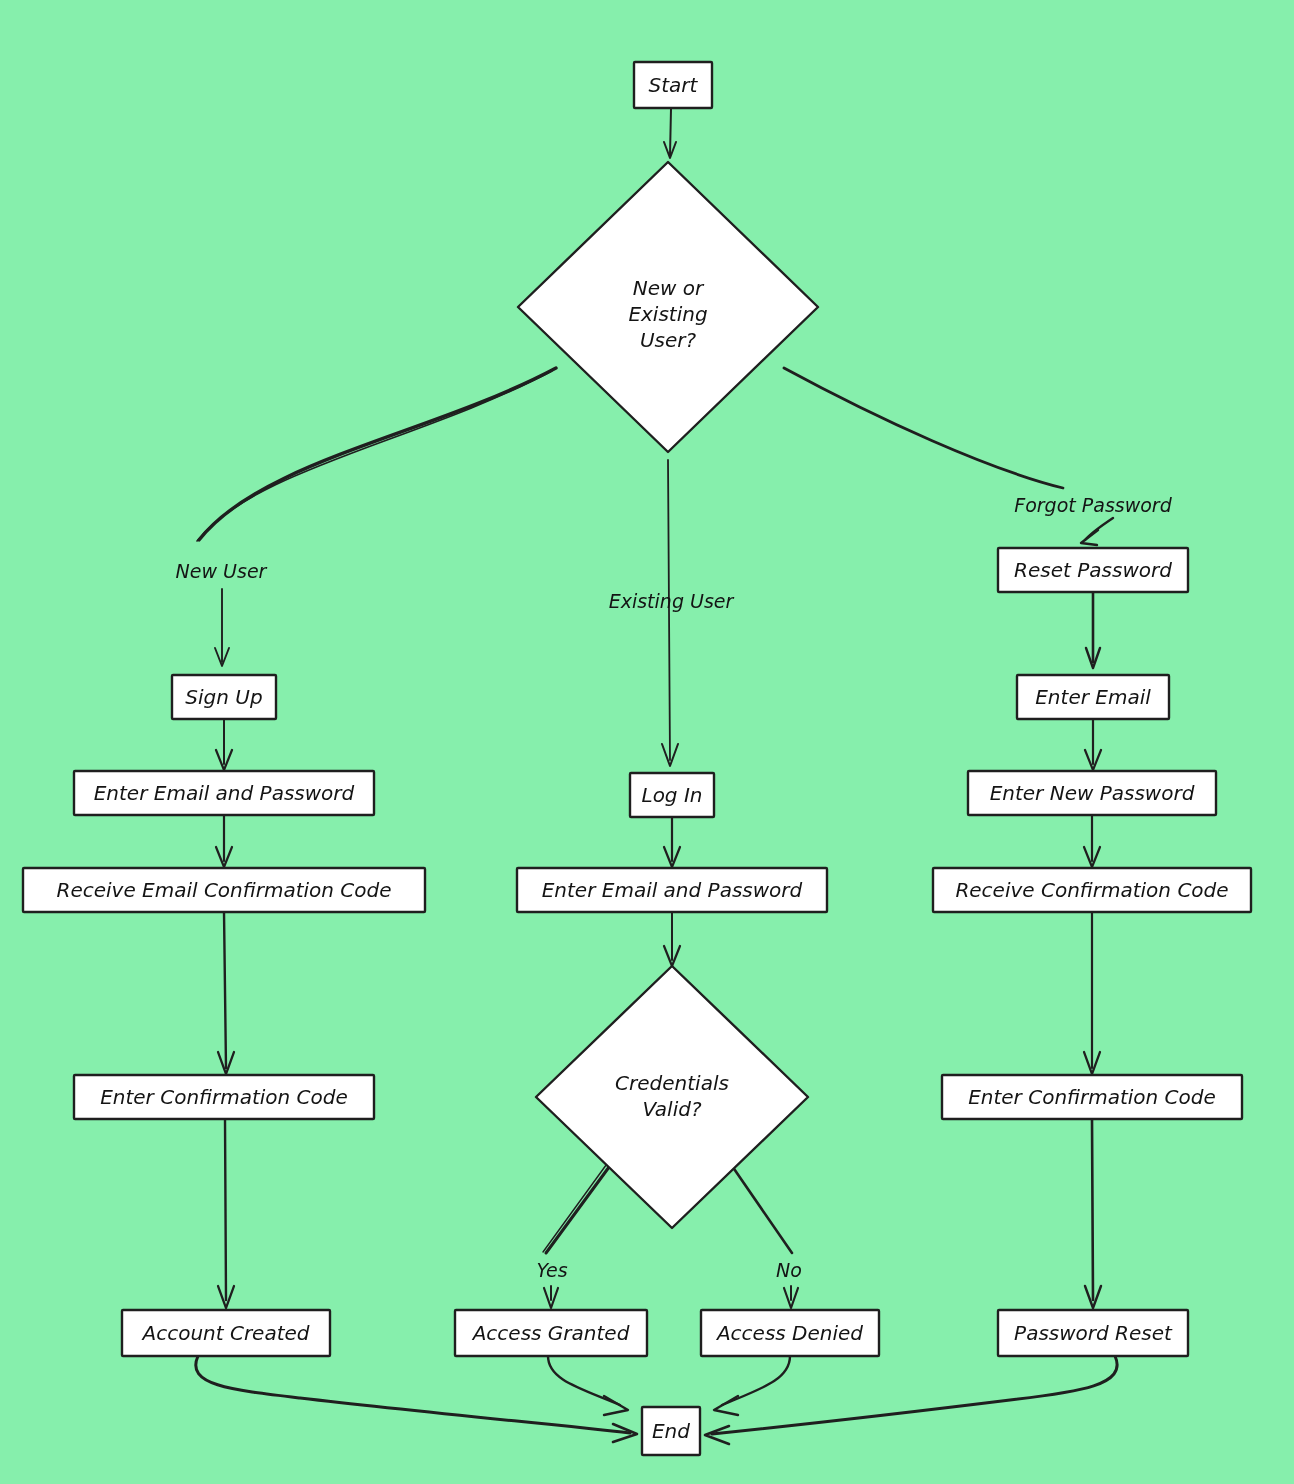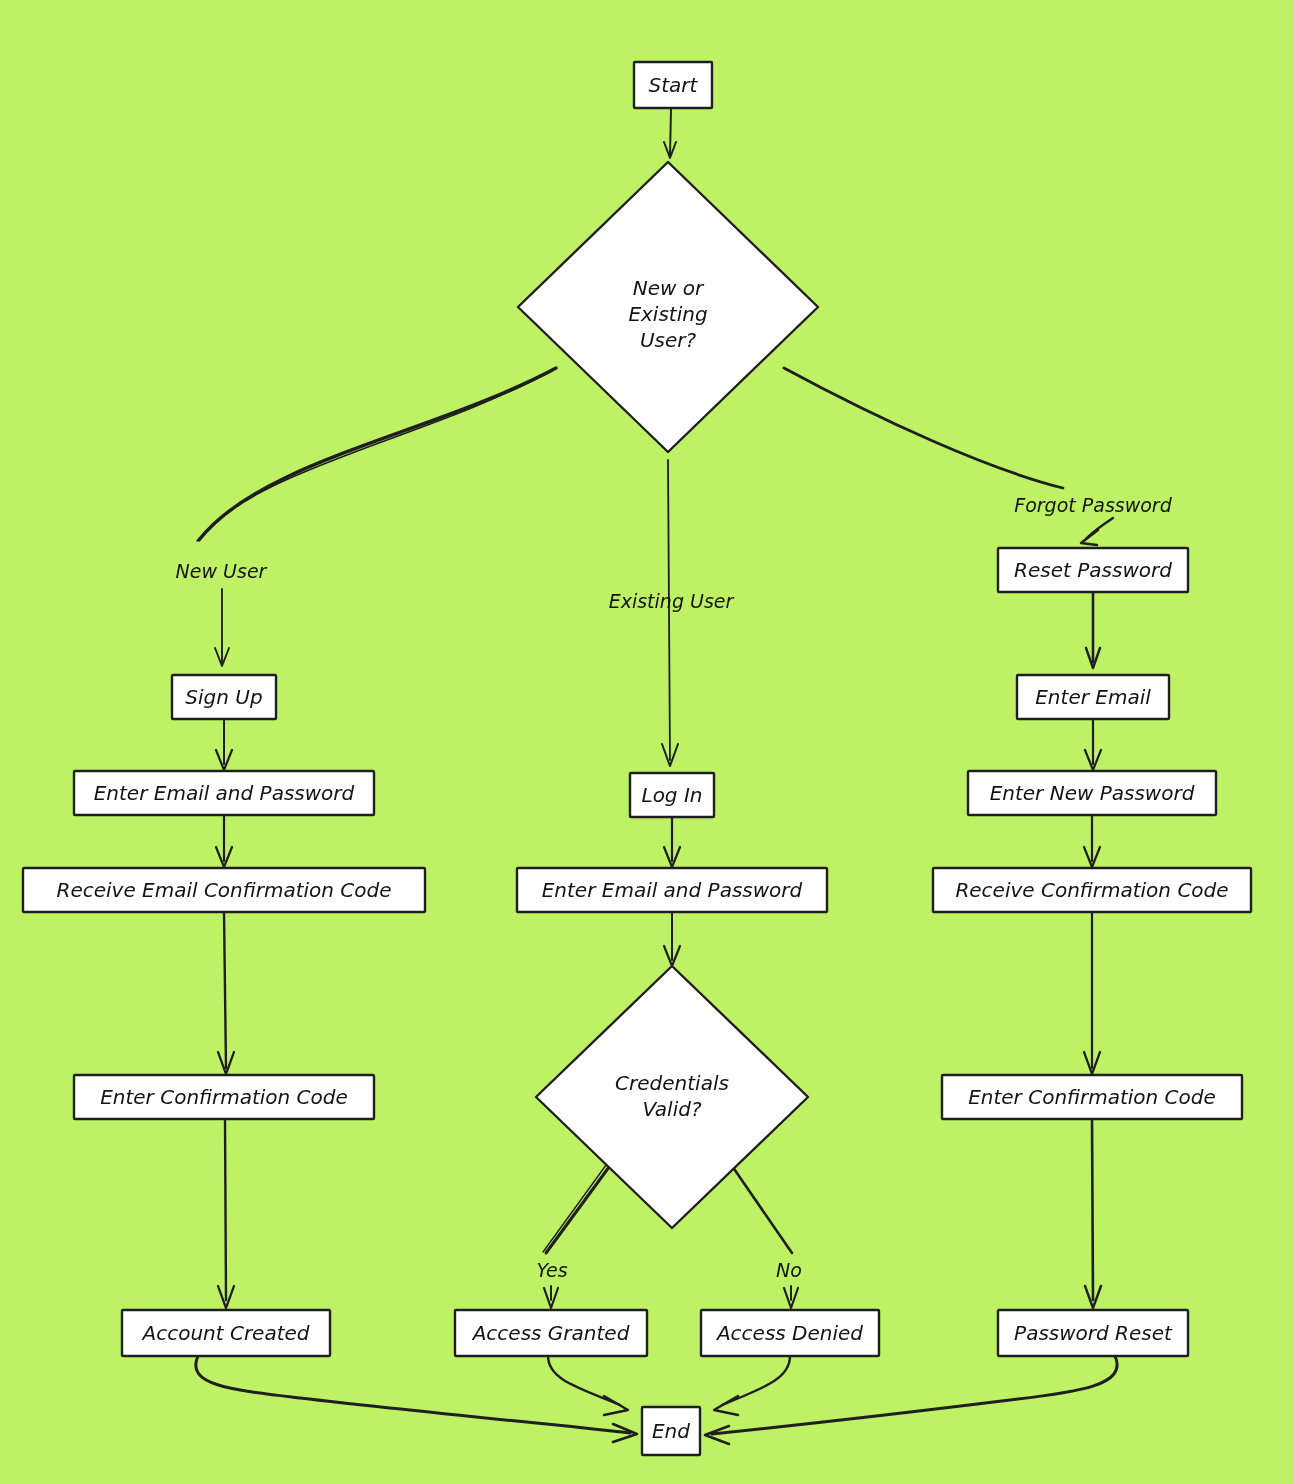--- a/index.html
+++ b/index.html
@@ -4,21 +4,21 @@
 <style>
   html, body {
     margin: 0;
     padding: 0;
     background: #ffffff;
   }
   #canvas {
     position: relative;
     width: 1294px;
     height: 1484px;
-    background: #bef264;
+    background: #86efac;
     overflow: hidden;
     font-family: "DejaVu Sans", sans-serif;
   }
   #flow-svg {
     position: absolute;
     top: 0;
     left: 0;
     width: 1294px;
     height: 1484px;
   }

